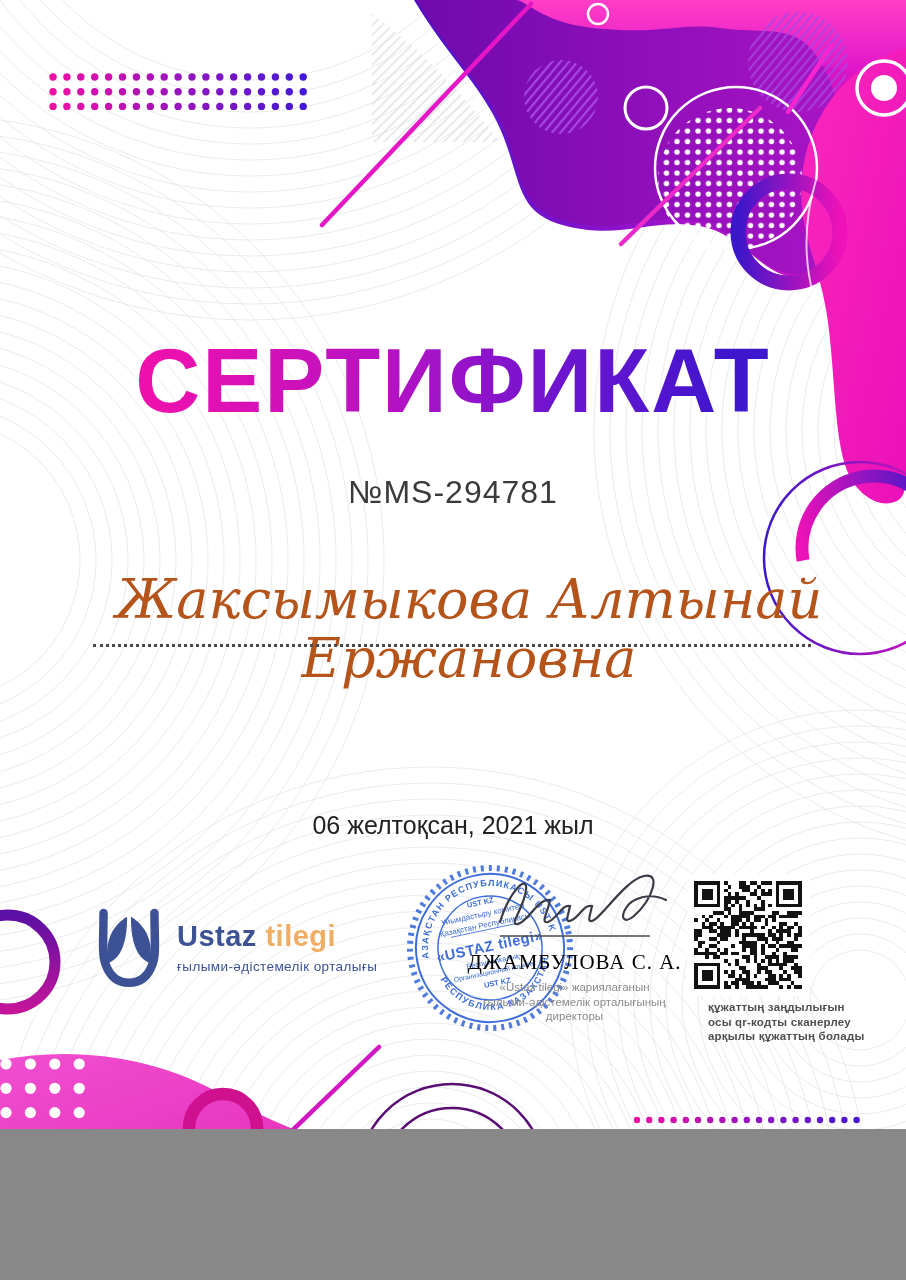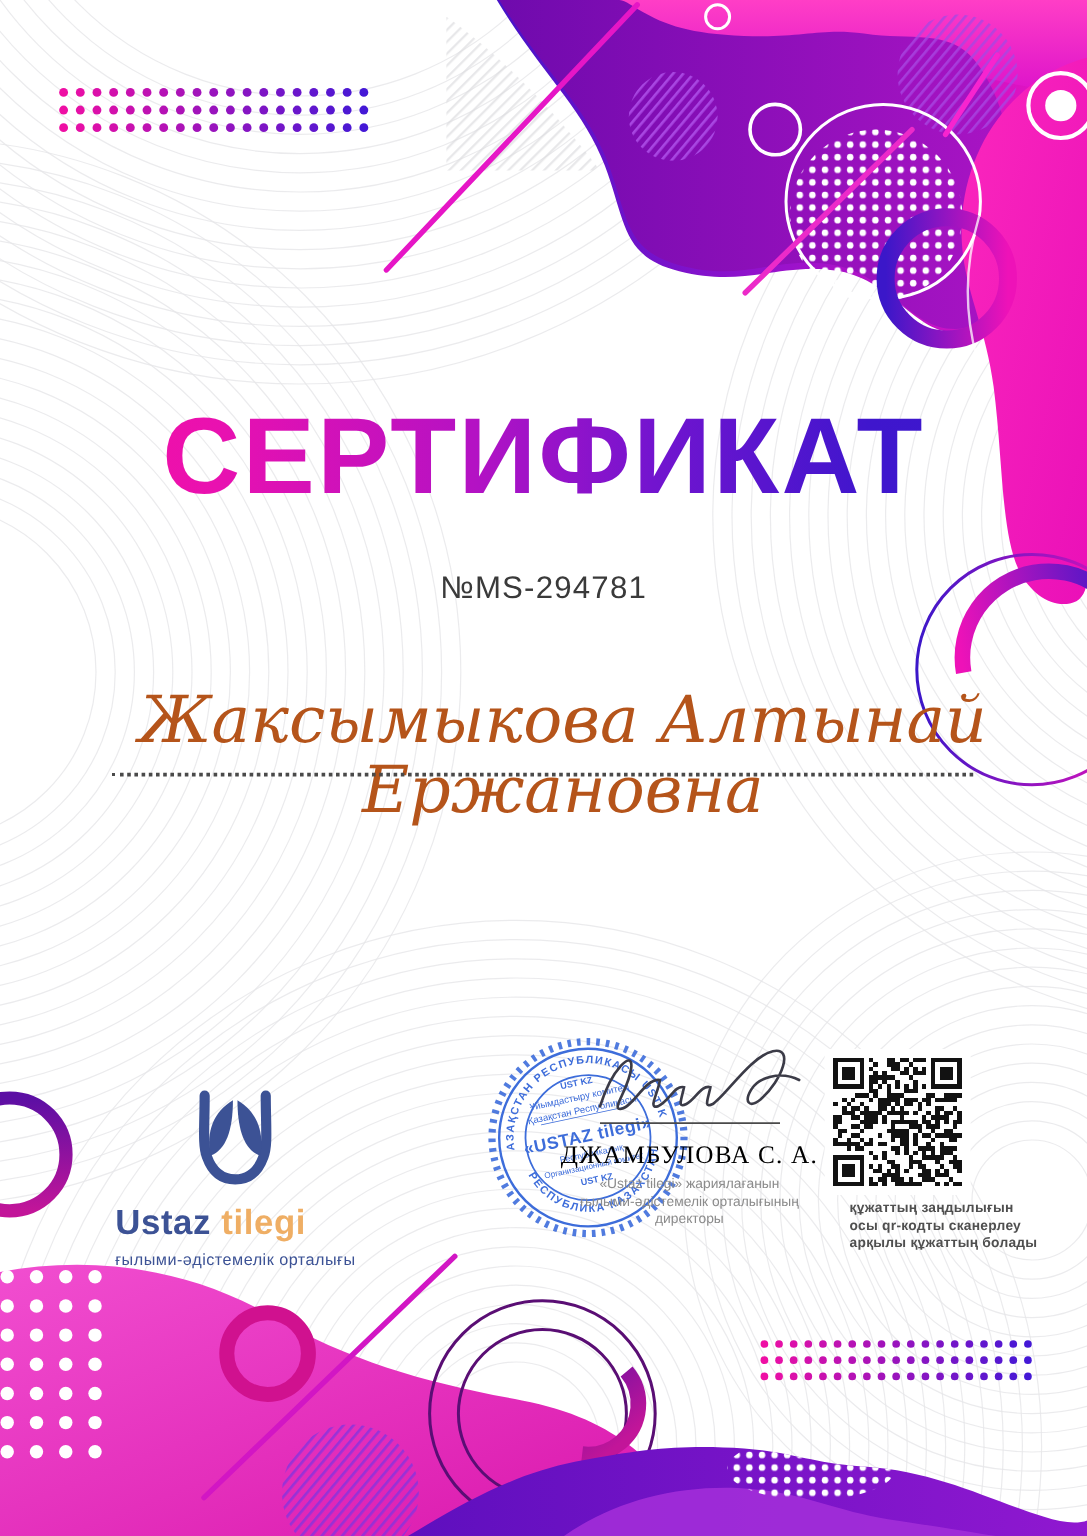--- a/index.html
+++ b/index.html
@@ -1,53 +1,53 @@
 <!DOCTYPE html>
 <html><head>
 <meta charset="utf-8">
 <style>
   html,body{margin:0;padding:0;background:#888;}
   .page{
-    position:relative;width:906px;height:1280px;margin:0 auto;
+    position:relative;width:906px;height:1129px;margin:0 auto;
     background:#ffffff;overflow:hidden;
     font-family:"Liberation Sans",sans-serif;
   }
   #decor{position:absolute;left:0;top:0;z-index:0;}
   .txt{position:absolute;z-index:2;}
 
   .title{
     left:0;top:336px;width:100%;text-align:center;
     font-size:90px;font-weight:700;letter-spacing:2px;line-height:1;
     background:linear-gradient(92deg,#f80fa0 4%,#e911b0 20%,#b312c4 44%,#7314cf 60%,#3f16cd 80%,#3a18ce 96%);
     -webkit-background-clip:text;background-clip:text;
     -webkit-text-fill-color:transparent;color:transparent;
   }
   .cert-number{
     left:0;top:474px;width:100%;text-align:center;
-    font-size:26px;color:#3a3a3a;letter-spacing:1px;
+    font-size:32px;color:#3a3a3a;letter-spacing:1px;
   }
   .recipient{
     left:16px;top:570px;width:100%;text-align:center;
     font-family:"DejaVu Serif",serif;font-style:italic;
     font-size:54px;color:#b5541a;line-height:1.1;
   }
   .recipient-underline{
     left:93px;top:644px;width:718px;height:0;
     border-bottom:3px dotted #4a4a4a;
   }
   .statement{
     left:0;top:655px;width:100%;text-align:center;
     font-size:25px;line-height:35px;color:#2d2d2d;letter-spacing:.3px;
   }
   .date{
     left:0;top:811px;width:100%;text-align:center;
     font-size:25px;color:#222;
   }
 
-  .logo{left:96px;top:906px;display:flex;align-items:center;gap:15px;flex-direction:column;}
+  .logo{left:96px;top:906px;display:flex;align-items:center;gap:15px;}
   .logo-text .logo-name{font-size:29px;font-weight:700;letter-spacing:.5px;}
   .logo-name .p1{color:#3c5295;}
   .logo-name .p2{color:#efae64;}
   .logo-sub{font-size:13.5px;color:#3c5295;margin-top:6px;letter-spacing:.4px;}
 
   .stamp{position:absolute;left:402px;top:860px;z-index:1;opacity:.93;}
 
   .sig-line-svg{position:absolute;left:478px;top:862px;z-index:2;}
   .sig-name{
     left:462px;top:950px;width:225px;text-align:center;
@@ -418,20 +418,21 @@
         <circle cx="79.19999999999999" cy="1161.2" r="5.6" fill="#ffffff"></circle>
         <circle cx="79.19999999999999" cy="1185.5" r="5.6" fill="#ffffff"></circle>
         <circle cx="79.19999999999999" cy="1209.8" r="5.6" fill="#ffffff"></circle>
       </g>
   </svg>
 
   <div class="txt title">СЕРТИФИКАТ</div>
   <div class="txt cert-number">№MS-294781</div>
   <div class="txt recipient">Жаксымыкова Алтынай Ержановна</div>
   <div class="txt recipient-underline"></div>
+  <div class="txt date">06 желтоқсан, 2021 жыл</div>
 
   <div class="txt logo">
     <svg width="66" height="82" viewBox="0 0 70 84">
       <path d="M8,6 C8,32 6,50 10,60 C15,74 24,80 35,80 C46,80 55,74 60,60 C64,50 62,32 62,6" fill="none" stroke="#3c5295" stroke-width="9" stroke-linecap="round"></path>
       <path d="M33,10 C33,36 27,54 13,59 C9,38 16,20 33,10 Z" fill="#3c5295"></path>
       <path d="M37,10 C37,36 43,54 57,59 C61,38 54,20 37,10 Z" fill="#3c5295"></path>
     </svg>
     <div class="logo-text">
       <div class="logo-name">
         <span class="p1">Ustaz</span>

